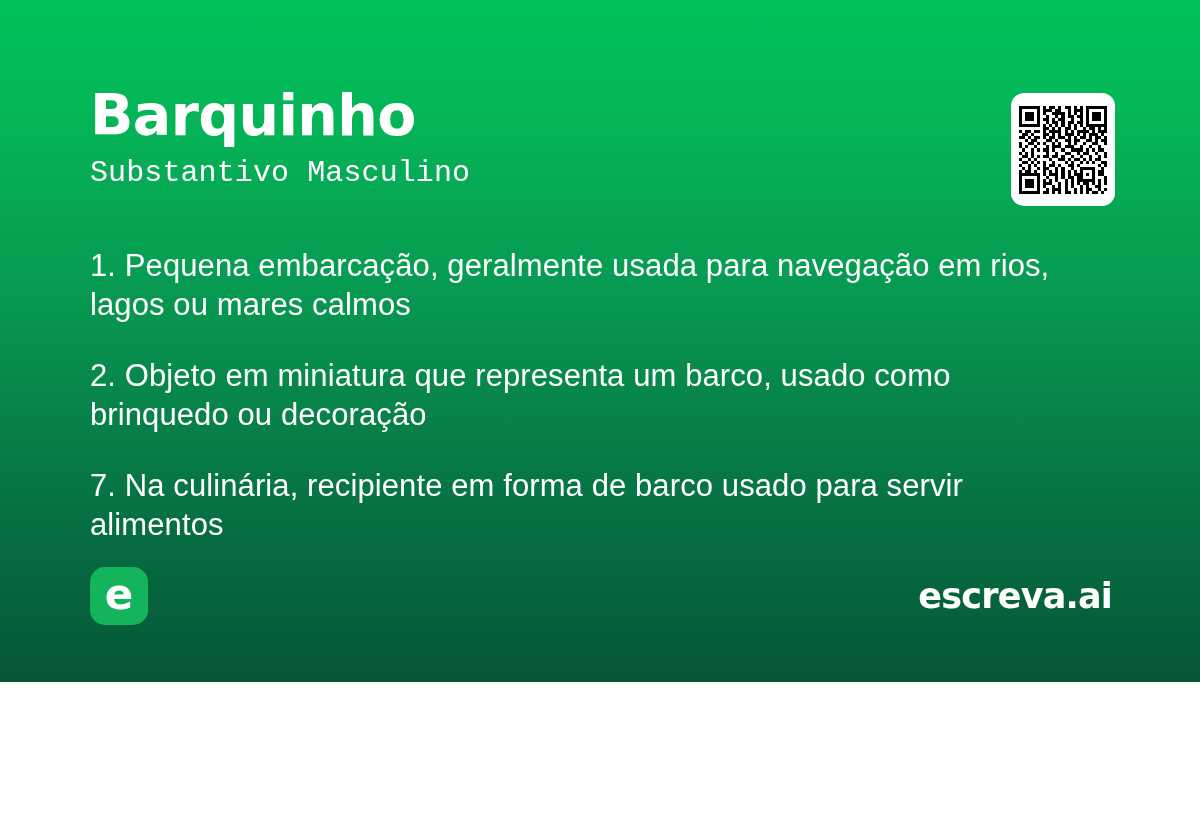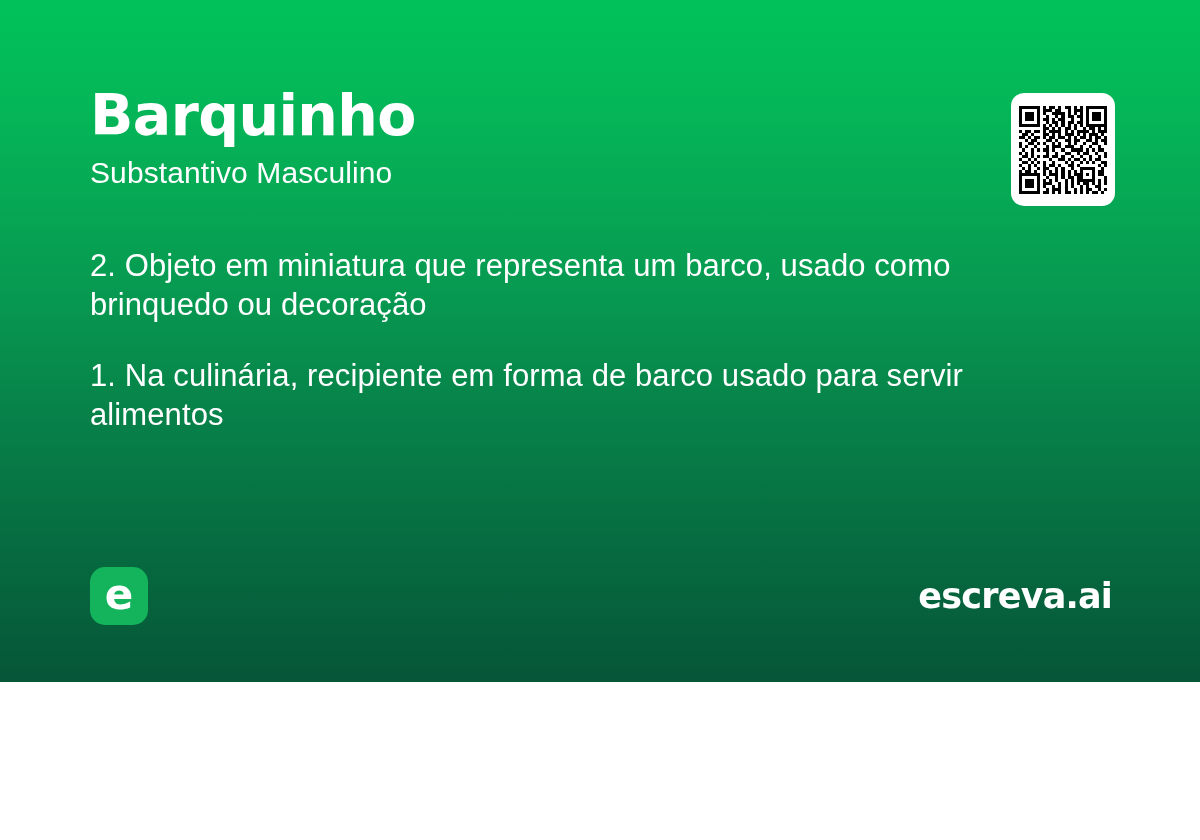--- a/index.html
+++ b/index.html
@@ -43,21 +43,21 @@
     font-family: "DejaVu Sans", sans-serif;
     font-size: 57px;
     line-height: 62px;
     font-weight: 700;
     letter-spacing: -0.6px;
     color: #ffffff;
     white-space: nowrap;
   }
   .word-class {
     margin: 10px 0 0 0;
-    font-family: Liberation Sans, sans-serif;
+    font-family: Liberation Mono, monospace;
     font-size: 30px;
     line-height: 34px;
     font-weight: 400;
     letter-spacing: 0.1px;
     color: #ffffff;
     white-space: nowrap;
   }
 
   
   .qr-wrap {
@@ -407,22 +407,23 @@
           <rect x="15" y="28" width="2" height="1"></rect>
         <rect x="20" y="28" width="1" height="1"></rect>
           <rect x="22" y="28" width="1" height="1"></rect>
         <rect x="24" y="28" width="2" height="1"></rect>
           <rect x="27" y="28" width="1" height="1"></rect>
       </g>
     </svg>
   </div>
 
   <div class="definitions">
+    <p class="definition">1. Pequena embarcação, geralmente usada para navegação em rios, lagos ou mares calmos</p>
     <p class="definition">2. Objeto em miniatura que representa um barco, usado como brinquedo ou decoração</p>
-    <p class="definition">1. Na culinária, recipiente em forma de barco usado para servir alimentos</p>
+    <p class="definition">7. Na culinária, recipiente em forma de barco usado para servir alimentos</p>
   </div>
 
   <div class="footer">
     <div class="brand-mark">
       <span class="brand-mark-letter">e</span>
     </div>
     <div class="brand-name">escreva.ai</div>
   </div>
 
 </div>

